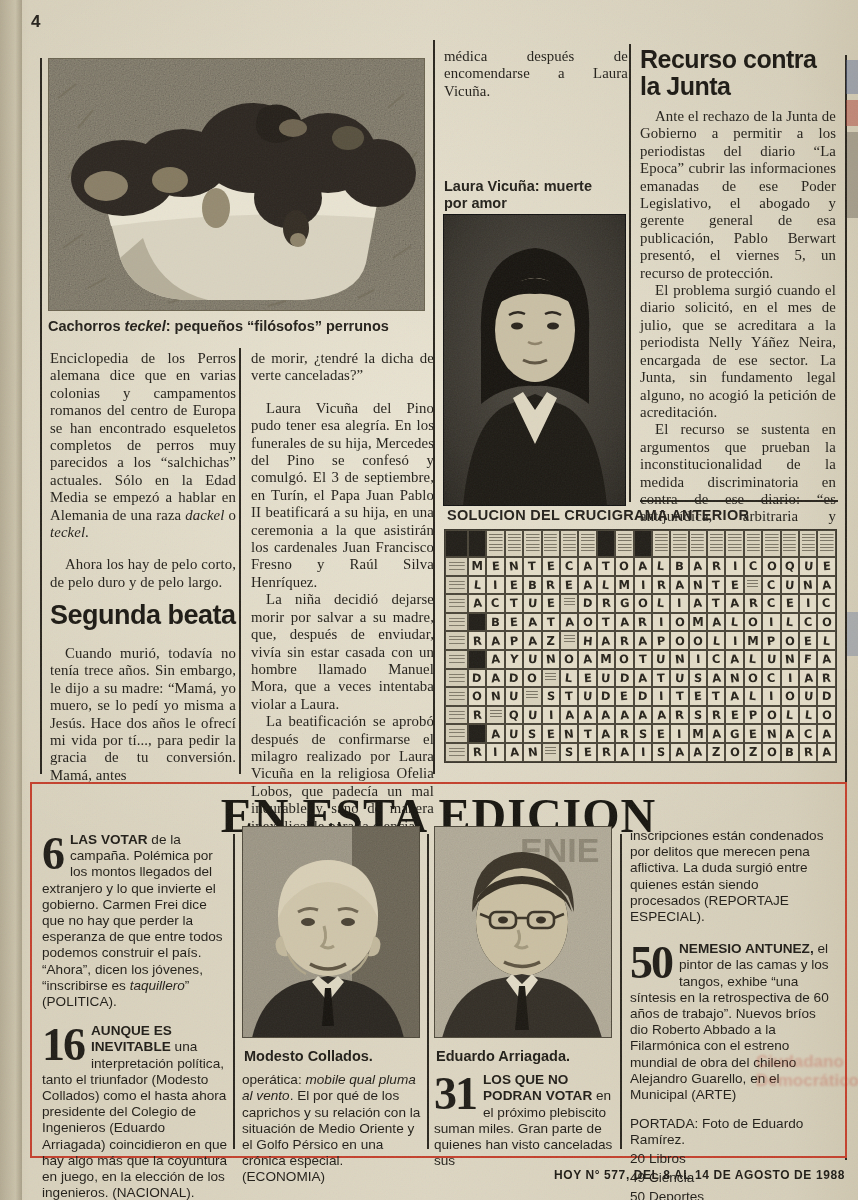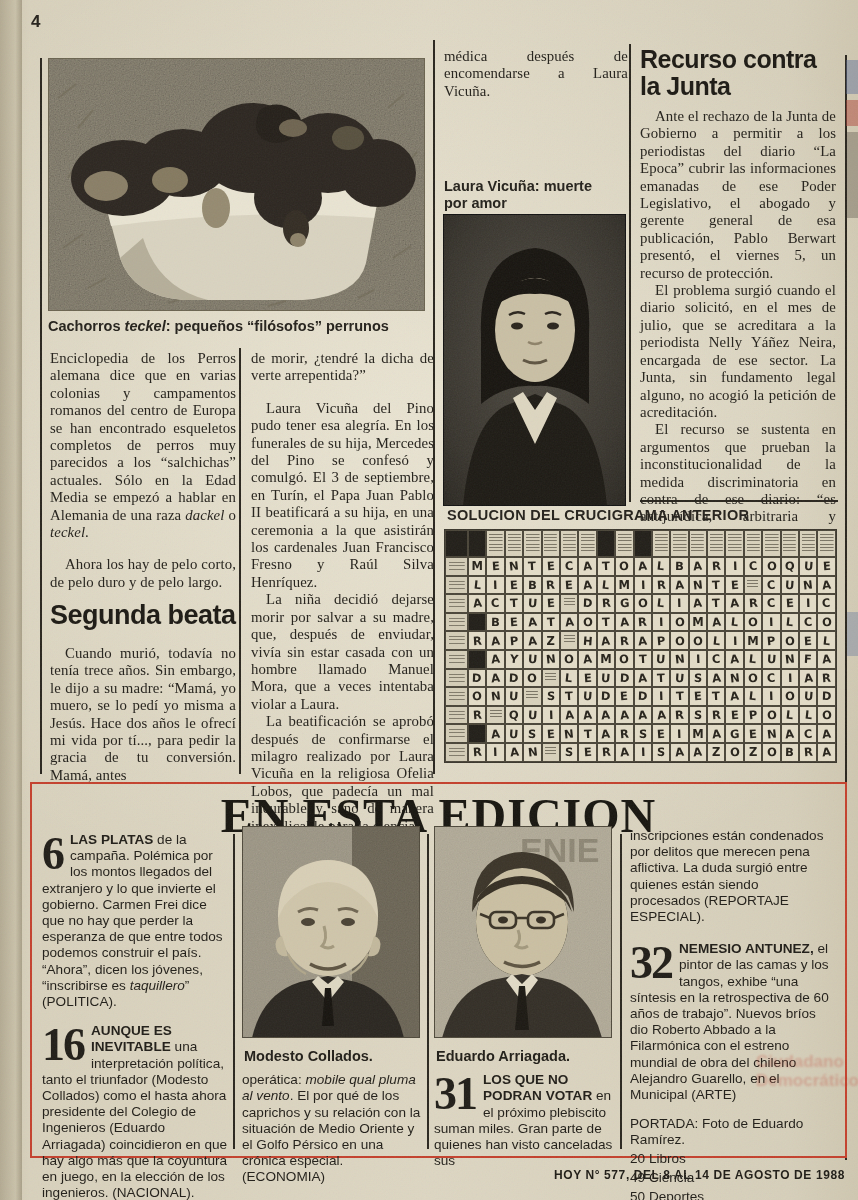--- a/index.html
+++ b/index.html
@@ -132,21 +132,21 @@
   <div class="col" style="left:50px;top:350px;width:186px;">
     <p><span>Enciclopedia de los Perros alemana dice que en varias colonias y campamentos romanos del centro de Europa se han encontrado esqueletos completos de perros muy parecidos a los “salchichas” actuales. Sólo en la Edad Media se empezó a hablar en Alemania de una raza </span><i>dackel</i><span> o </span><i>teckel</i><span>.</span></p>
     <p class="ind gap">Ahora los hay de pelo corto, de pelo duro y de pelo largo.</p>
   </div>
   <h2 class="kicker" style="left:50px;top:600px;font-size:27px;">Segunda beata</h2>
   <div class="col" style="left:50px;top:645px;width:186px;">
     <p class="ind">Cuando murió, todavía no tenía trece años. Sin embargo, le dijo a su madre: “Mamá, yo muero, se lo pedí yo misma a Jesús. Hace dos años le ofrecí mi vida por tí..., para pedir la gracia de tu conversión. Mamá, antes</p>
   </div>
 
   <div class="col" style="left:251px;top:350px;width:183px;">
-    <p>de morir, ¿tendré la dicha de verte arrepentida?”</p>
+    <p>de morir, ¿tendré la dicha de verte canceladas?”</p>
     <p class="ind gap">Laura Vicuña del Pino pudo tener esa alegría. En los funerales de su hija, Mercedes del Pino se confesó y comulgó. El 3 de septiembre, en Turín, el Papa Juan Pablo II beatificará a su hija, en una ceremonia a la que asistirán los cardenales Juan Francisco Fresno y Raúl Silva Henríquez.</p>
     <p class="ind">La niña decidió dejarse morir por salvar a su madre, que, después de enviudar, vivía sin estar casada con un hombre llamado Manuel Mora, que a veces intentaba violar a Laura.</p>
     <p class="ind">La beatificación se aprobó después de confirmarse el milagro realizado por Laura Vicuña en la religiosa Ofelia Lobos, que padecía un mal incurable y sanó de manera inexplicable para la ciencia</p>
   </div>
 
   <div class="col" style="left:444px;top:48px;width:184px;">
     <p>médica después de encomendarse a Laura Vicuña.</p>
   </div>
   <div class="caption" style="left:444px;top:178px;width:175px;">Laura Vicuña: muerte por amor</div>
 
@@ -897,21 +897,21 @@
   <div class="ebox">
     <div class="ebox-title">EN ESTA EDICION</div>
 
     <div class="eb-rule" style="left:201px;top:50px;height:315px;"></div>
     <div class="eb-rule" style="left:395px;top:50px;height:315px;"></div>
     <div class="eb-rule" style="left:588px;top:50px;height:315px;"></div>
 
     <div class="eb-col" style="left:10px;top:48px;width:186px;">
       <div class="eb-item">
         <span class="eb-num">6</span>
-        <span class="eb-lead">LAS PLATAS</span><span> de la campaña. Polémica por los montos llegados del extranjero y lo que invierte el gobierno. Carmen Frei dice que no hay que perder la esperanza de que entre todos podemos construir el país. “Ahora”, dicen los jóvenes, “inscribirse es </span><i>taquillero</i><span>” (POLITICA).</span>
+        <span class="eb-lead">LAS VOTAR</span><span> de la campaña. Polémica por los montos llegados del extranjero y lo que invierte el gobierno. Carmen Frei dice que no hay que perder la esperanza de que entre todos podemos construir el país. “Ahora”, dicen los jóvenes, “inscribirse es </span><i>taquillero</i><span>” (POLITICA).</span>
       </div>
       <div class="eb-item">
         <span class="eb-num">16</span>
         <span class="eb-lead">AUNQUE ES INEVITABLE</span><span> una interpretación política, tanto el triunfador (Modesto Collados) como el hasta ahora presidente del Colegio de Ingenieros (Eduardo Arriagada) coincidieron en que hay algo más que la coyuntura en juego, en la elección de los ingenieros. (NACIONAL).</span>
       </div>
 
     </div>
 
     <div class="photo" style="left:210px;top:42px;width:178px;height:212px;">
       <svg width="178" height="212" viewBox="0 0 178 212" xmlns="http://www.w3.org/2000/svg">
@@ -992,21 +992,21 @@
       <div class="eb-caption">Eduardo Arriagada.</div>
       <div class="eb-item">
         <span class="eb-num">31</span>
         <span class="eb-lead">LOS QUE NO PODRAN VOTAR</span><span> en el próximo plebiscito suman miles. Gran parte de quienes han visto canceladas sus</span>
       </div>
     </div>
 
     <div class="eb-col" style="left:598px;top:44px;width:202px;">
       <div>inscripciones están condenados por delitos que merecen pena aflictiva. La duda surgió entre quienes están siendo procesados (REPORTAJE ESPECIAL).</div>
       <div class="eb-item" style="margin-top:16px;">
-        <span class="eb-num">32</span>
+        <span class="eb-num">50</span>
         <span class="eb-lead">NEMESIO ANTUNEZ,</span><span> el pintor de las camas y los tangos, exhibe “una síntesis en la retrospectiva de 60 años de trabajo”. Nuevos bríos dio Roberto Abbado a la Filarmónica con el estreno mundial de obra del chileno Alejandro Guarello, en el Municipal (ARTE)</span>
       </div>
       <div style="margin-top:10px;">PORTADA: Foto de Eduardo Ramírez.</div>
       <div class="eb-index" id="eb-index">
           <div>20 Libros</div>
           <div>49 Ciencia</div>
           <div>50 Deportes</div>
         </div>
     </div>
   </div>

